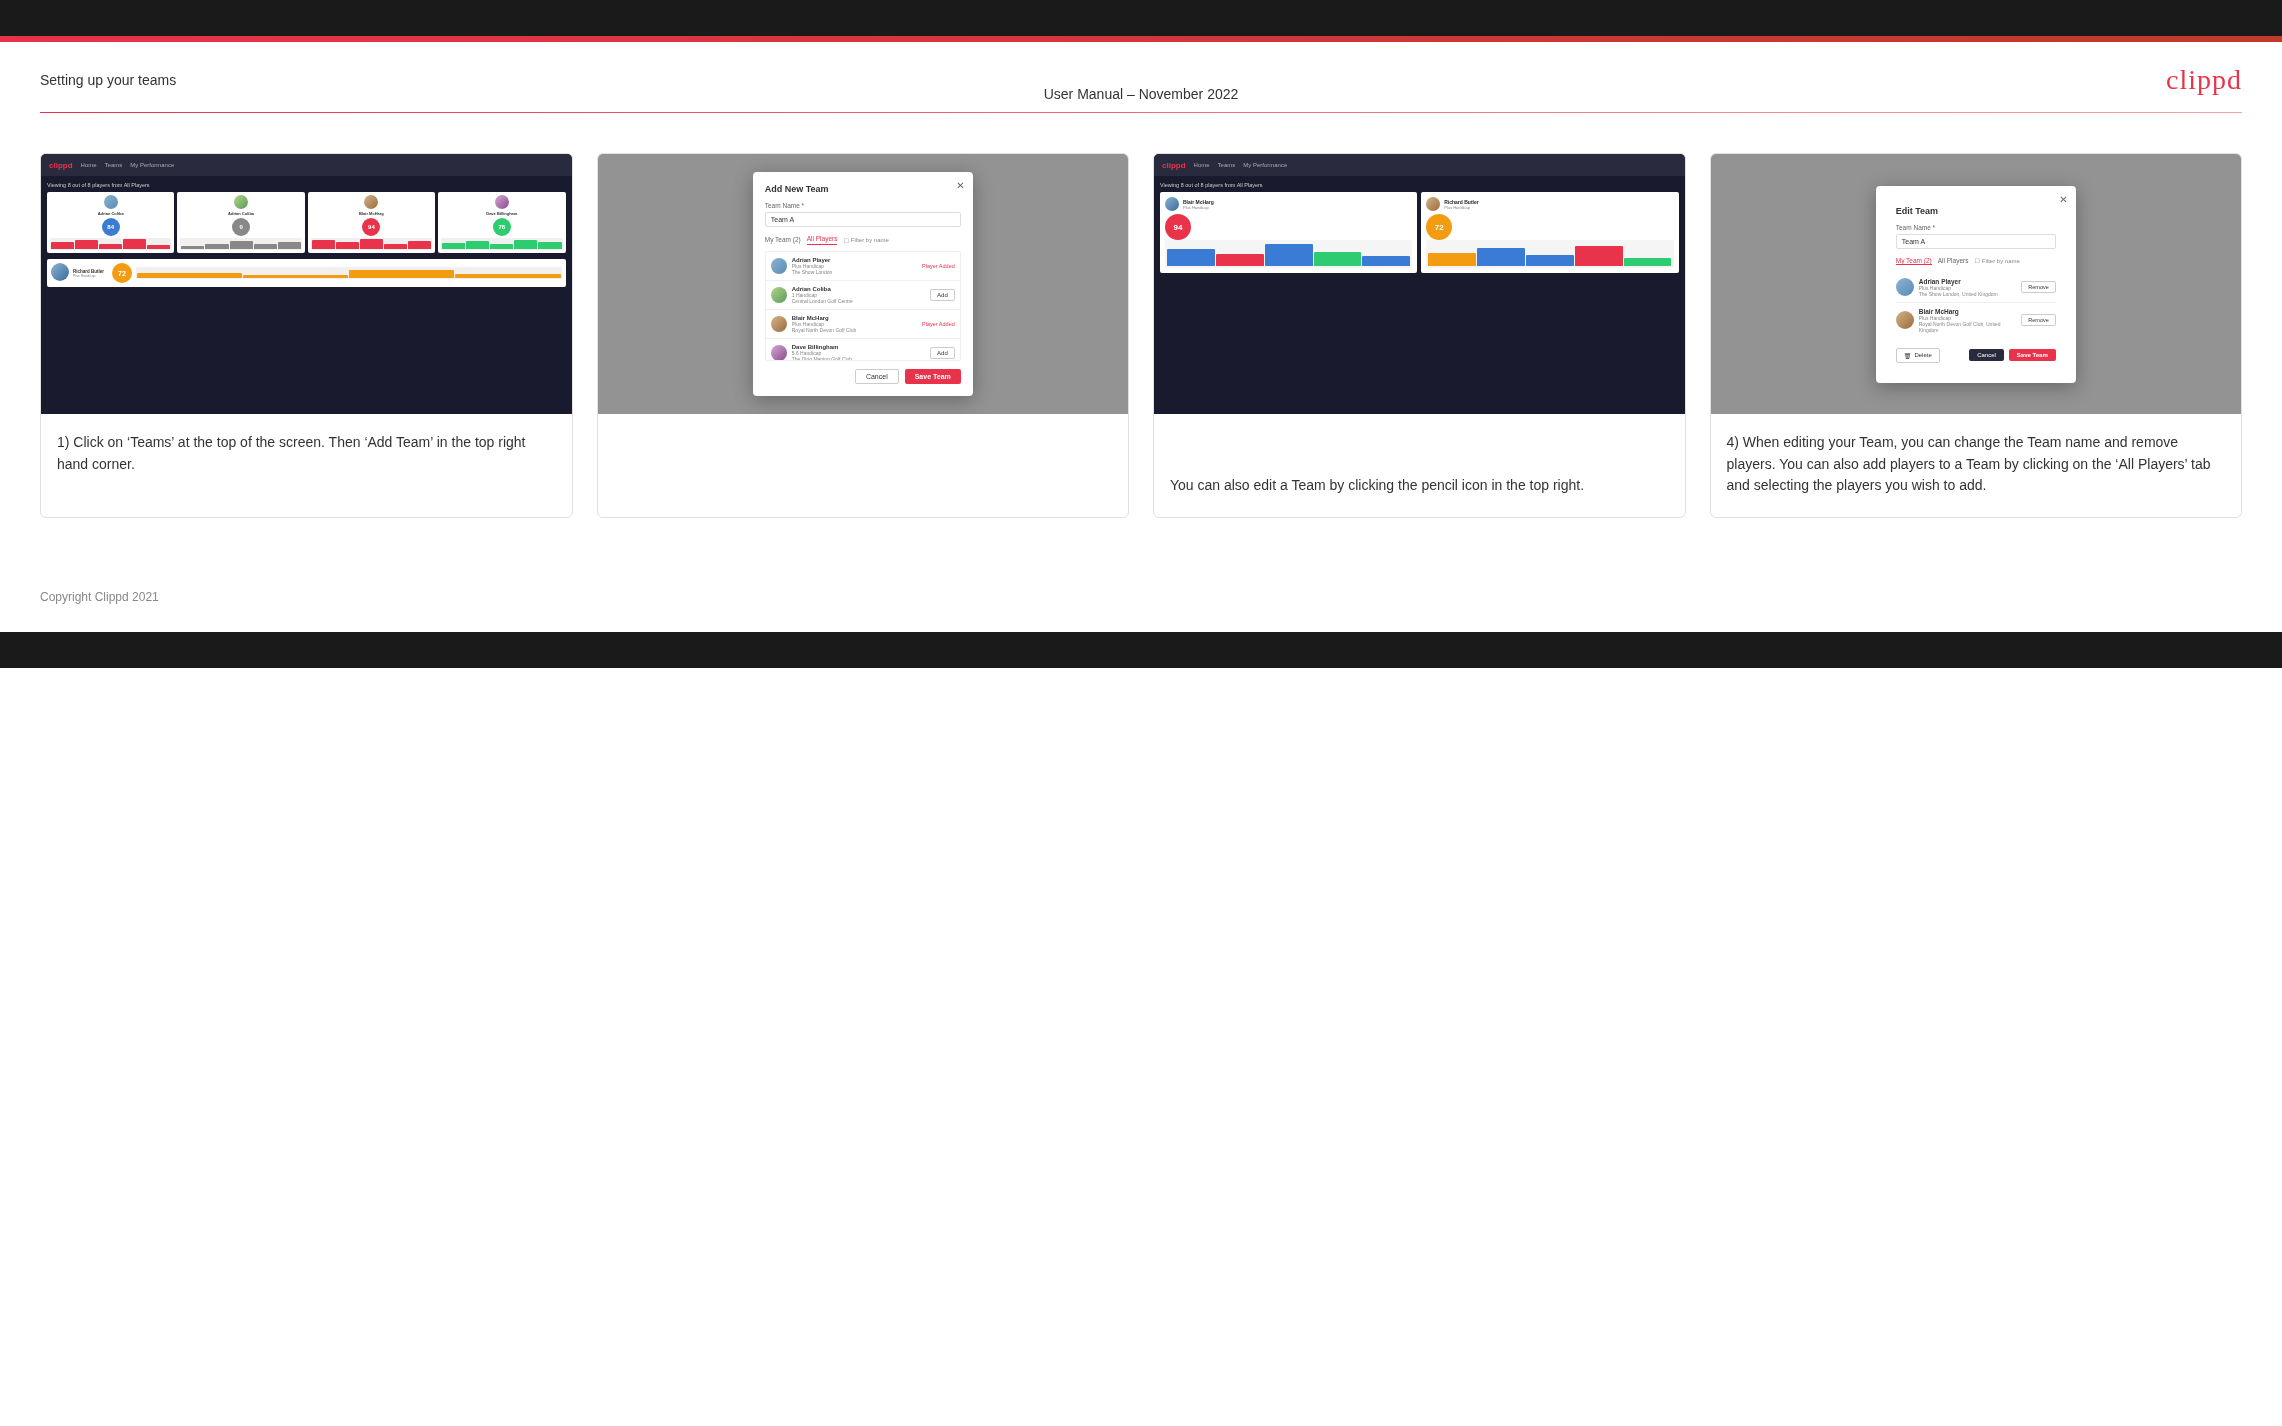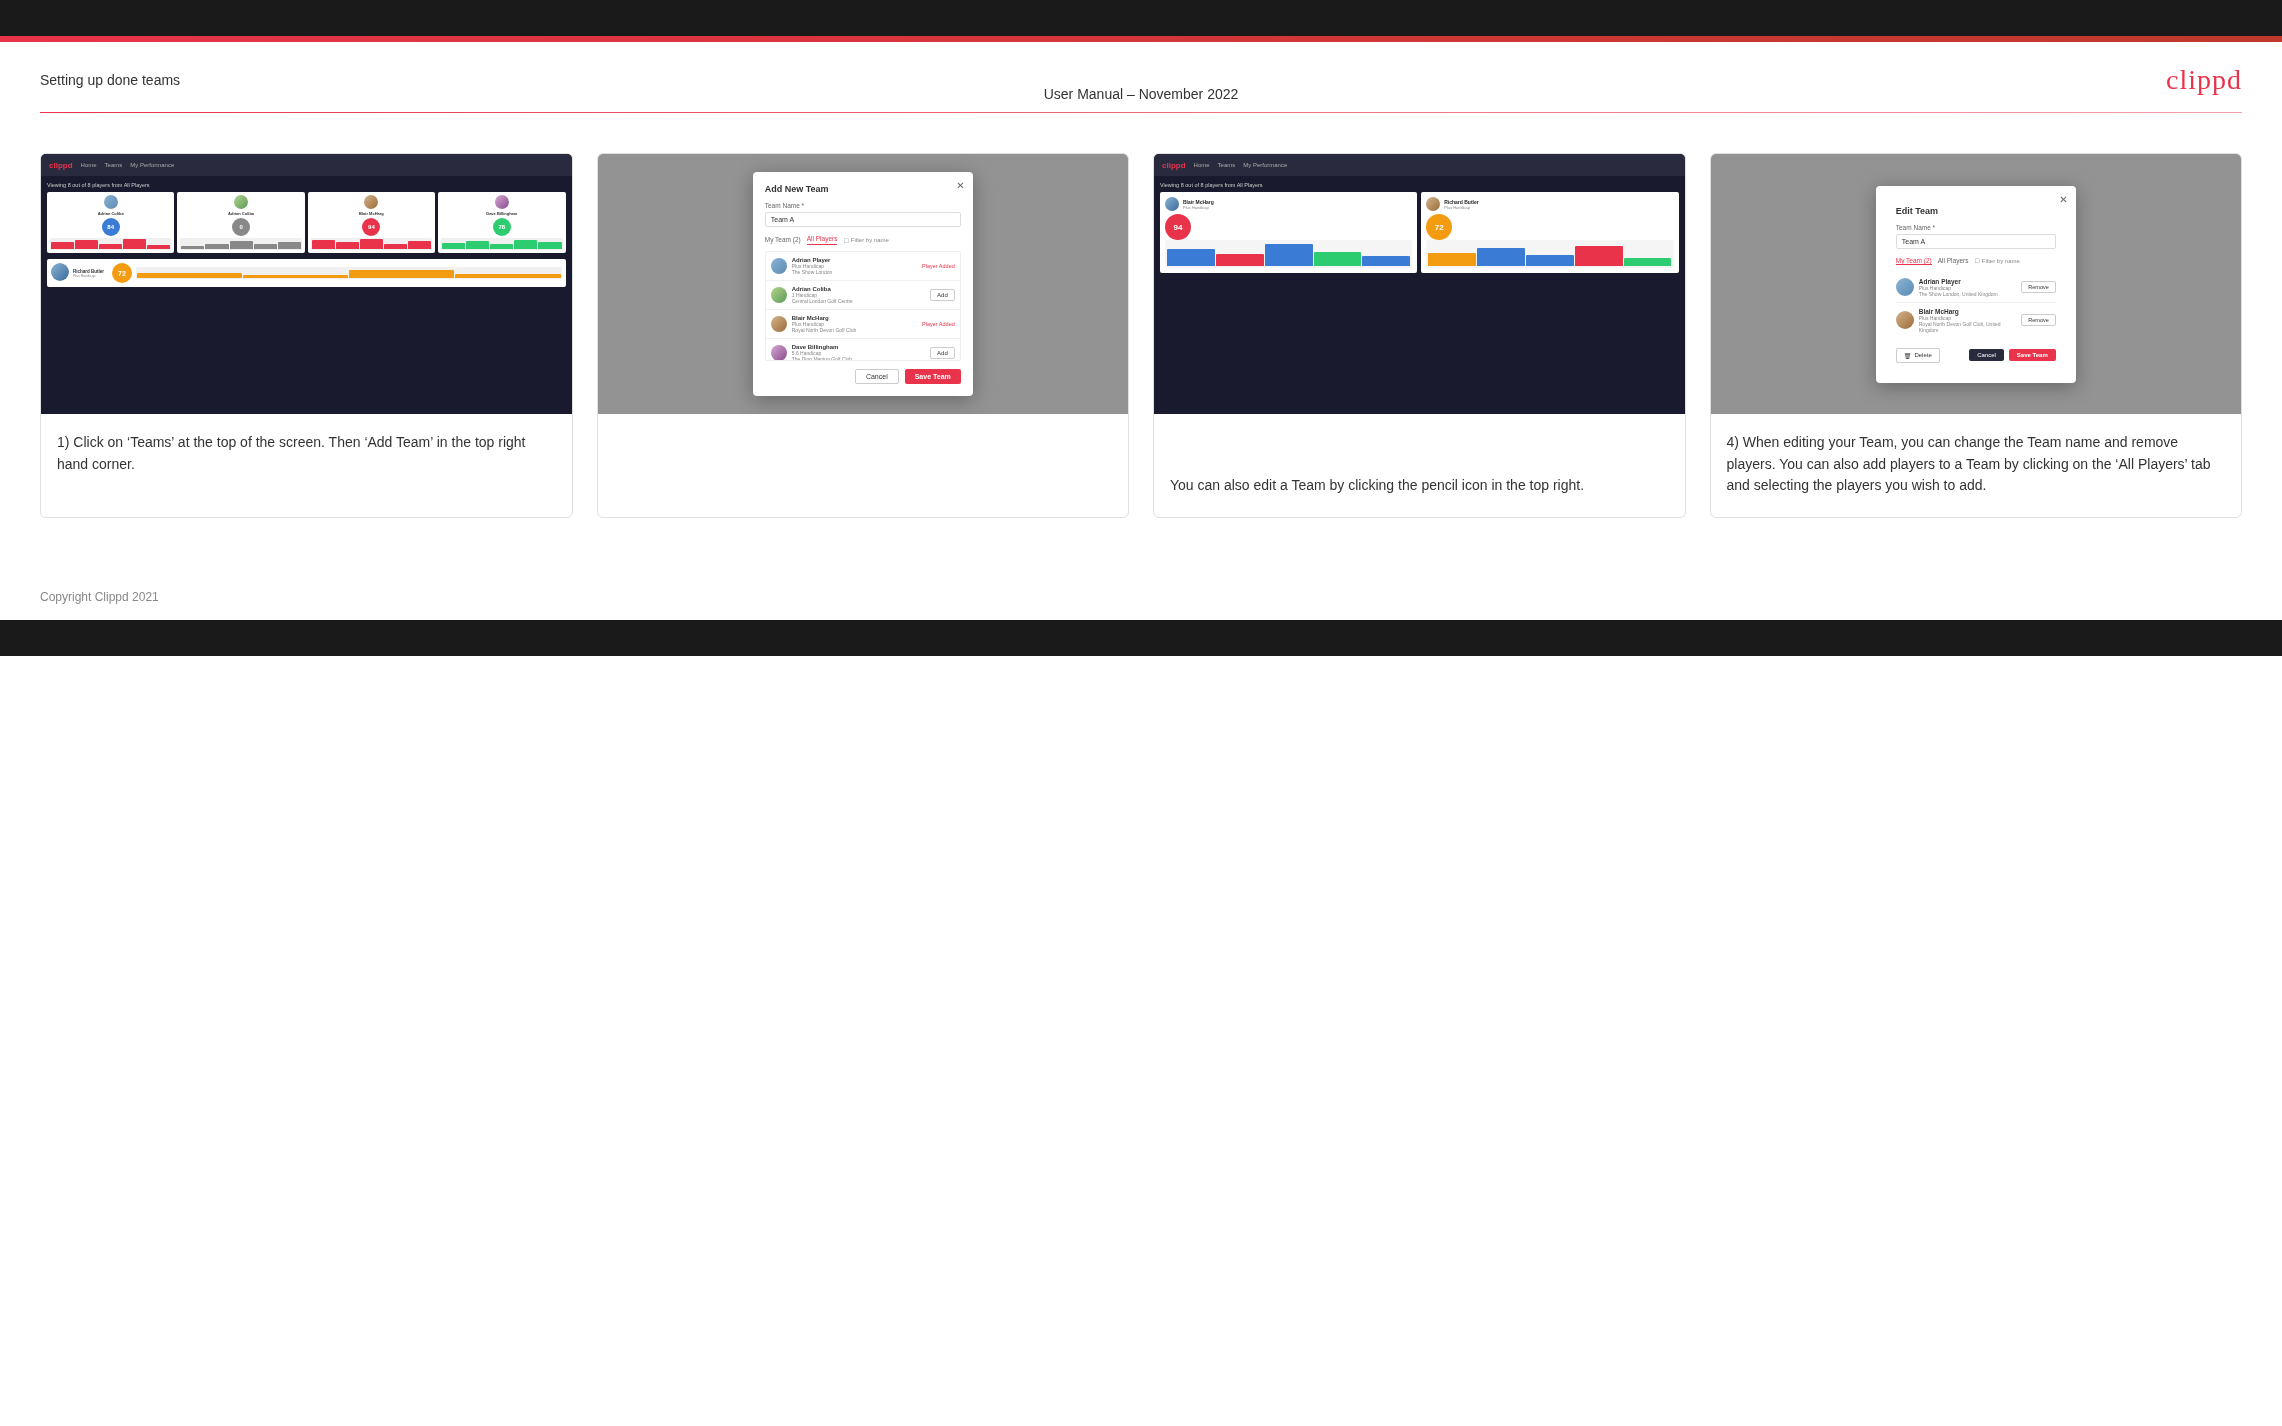--- a/index.html
+++ b/index.html
@@ -95,21 +95,21 @@
     .card-text {
       padding: 18px 16px 20px;
       font-size: 14px;
       color: #333;
       line-height: 1.55;
       flex: 1;
     }
 
     
     .footer {
-      padding: 12px 40px 16px;
+      padding: 12px 40px 28px;
       font-size: 12px;
       color: #888;
     }
 
     
 
     
     .mock1 {
       background: #1a1a2e;
       height: 100%;
@@ -539,21 +539,21 @@
       letter-spacing: 1px;
     }
   </style>
 </head>
 <body>
 
 <div class="top-bar"></div>
 <div class="accent-bar"></div>
 
 <div class="header" style="position:relative;">
-  <div class="header-left">Setting up done teams</div>
+  <div class="header-left">Setting up your teams</div>
   <div class="header-center">User Manual – November 2022</div>
   <div class="clippd-logo">clippd</div>
 </div>
 <div class="header-divider"></div>
 
 <div class="main-content">
 
   <div class="cards-grid">
 
     <div class="card">

